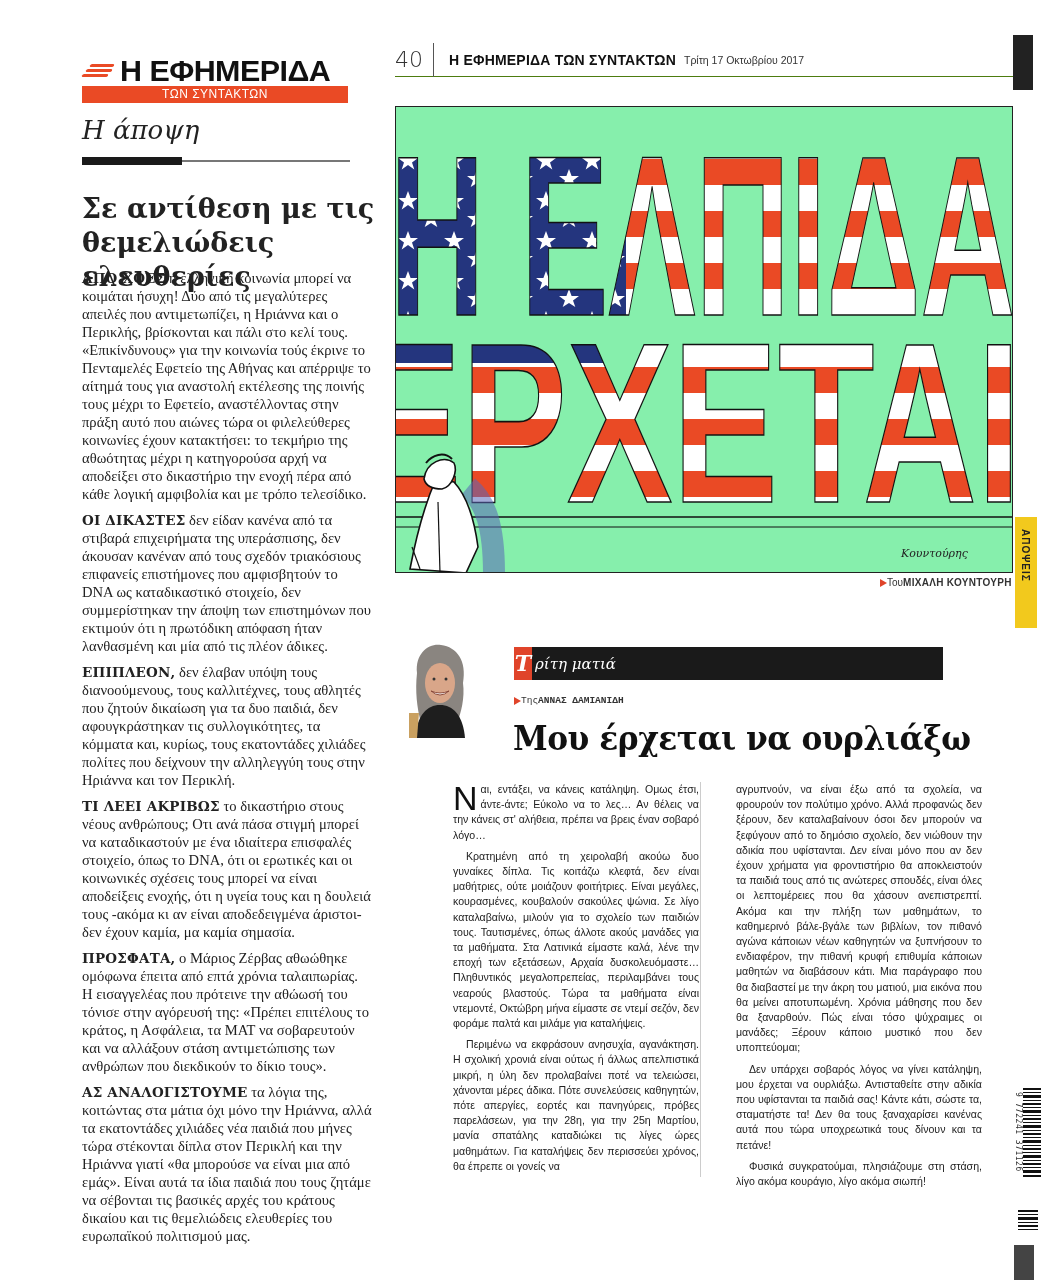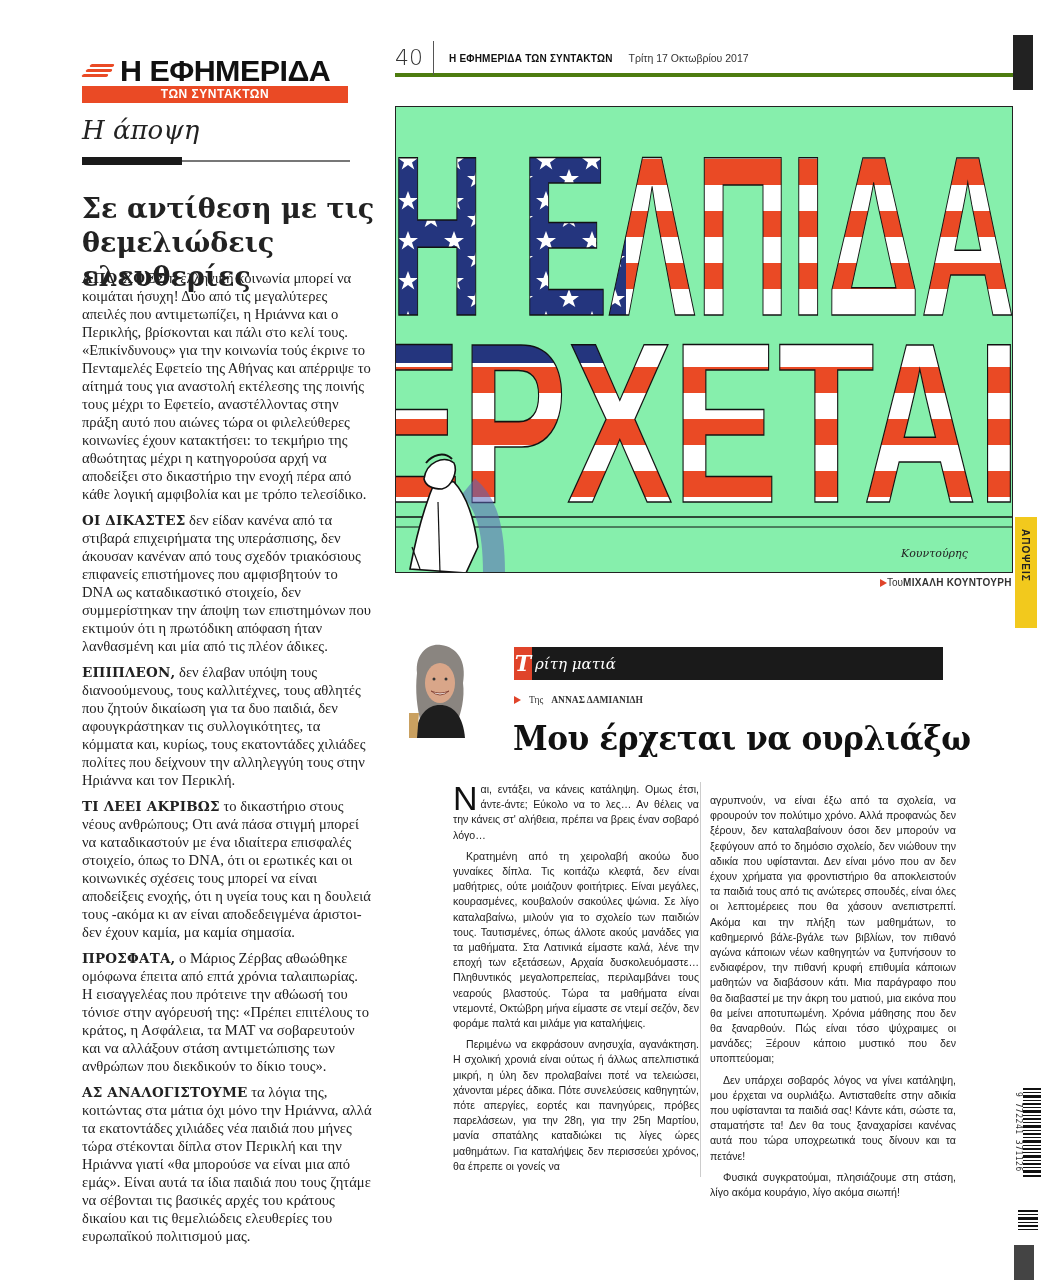--- a/index.html
+++ b/index.html
@@ -5,63 +5,63 @@
   * { box-sizing: border-box; margin: 0; padding: 0; }
   html, body { width: 1052px; height: 1280px; background: #ffffff; overflow: hidden; }
   body { position: relative; font-family: "DejaVu Sans", sans-serif; color: #1a1a1a; }
 
   
   .masthead { position: absolute; left: 82px; top: 58px; width: 266px; }
   .mast-top { display: flex; align-items: center; height: 26px; }
   .mast-streaks { width: 34px; height: 18px; margin-right: 4px; position: relative; }
   .mast-streaks span { position: absolute; height: 3px; background: #ea4a25; border-radius: 2px; transform: skewX(-25deg); }
   .mast-title { font-family: "Liberation Sans", sans-serif; font-weight: 900; font-size: 29px; letter-spacing: -0.5px; color: #111; line-height: 26px; transform: scaleX(1.05); transform-origin: left; }
-  .mast-sub { margin-top: 2px; height: 17px; background: #ea4a25; color: #fff; font-family: "Liberation Sans", sans-serif; font-weight: bold; font-size: 12px; text-align: center; line-height: 17px; letter-spacing: 0.5px; }
+  .mast-sub { margin-top: 2px; height: 17px; background: #ea4a25; color: #fff; font-family: "Liberation Sans", sans-serif; font-weight: normal; font-size: 12px; text-align: center; line-height: 17px; letter-spacing: 0.5px; }
 
   .section-title { position: absolute; left: 82px; top: 115px; font-family: "DejaVu Serif", serif; font-style: italic; font-size: 26px; color: #222; }
   .section-rule { position: absolute; left: 82px; top: 160px; width: 268px; height: 2px; background: #777; }
   .section-rule::before { content: ""; position: absolute; left: 0; top: -3px; width: 100px; height: 8px; background: #1a1a1a; }
 
   .editorial-headline { position: absolute; left: 82px; top: 192px; width: 300px; font-family: "DejaVu Serif", serif; font-size: 27px; line-height: 34px; color: #222; }
 
   .editorial-body { position: absolute; left: 82px; top: 269px; width: 290px; font-family: "Liberation Serif", serif; font-size: 14.6px; line-height: 18px; color: #222; }
   .editorial-body p { margin-bottom: 8px; }
   .editorial-body b { font-family: "DejaVu Serif", serif; font-weight: bold; font-size: 13.5px; letter-spacing: 0.2px; }
 
   
-  .folio { position: absolute; left: 395px; top: 43px; width: 620px; height: 34px; border-bottom: 4px solid #4d7c0f; display: flex; align-items: center; }
+  .folio { position: absolute; left: 395px; top: 43px; width: 620px; height: 34px; border-bottom: 1px solid #4d7c0f; display: flex; align-items: center; }
   .folio-num { font-family: "DejaVu Sans", sans-serif; font-size: 22px; font-weight: 300; color: #333; padding-right: 10px; border-right: 1px solid #555; height: 34px; line-height: 34px; }
-  .folio-paper { font-family: "Liberation Sans", sans-serif; font-weight: bold; font-size: 10px; margin-left: 15px; letter-spacing: 0.2px; color: #111; }
-  .folio-date { font-family: "Liberation Sans", sans-serif; font-size: 10.5px; color: #333; margin-left: 16px; }
+  .folio-paper { font-family: "Liberation Sans", sans-serif; font-weight: bold; font-size: 14px; margin-left: 15px; letter-spacing: 0.2px; color: #111; }
+  .folio-date { font-family: "Liberation Sans", sans-serif; font-size: 10.5px; color: #333; margin-left: 8px; }
   .edge-block-top { position: absolute; left: 1013px; top: 35px; width: 20px; height: 55px; background: #222; }
 
   
   .cartoon { position: absolute; left: 395px; top: 106px; width: 618px; height: 467px; border: 1.5px solid #222; background: #86efac; overflow: hidden; }
   .cartoon svg { display: block; }
   .cartoon-credit { position: absolute; left: 880px; top: 577px; font-family: "Liberation Sans", sans-serif; font-size: 10px; color: #333; display: flex; align-items: center; gap: 0; }
   .cartoon-credit b { font-weight: 900; letter-spacing: 0.3px; }
   .tri { width: 0; height: 0; border-top: 4px solid transparent; border-bottom: 4px solid transparent; border-left: 7px solid #e0442a; display: inline-block; }
 
   .yellow-tab { position: absolute; left: 1015px; top: 517px; width: 22px; height: 111px; background: #f2c91d; }
   .yellow-tab span { position: absolute; left: 5px; top: 12px; writing-mode: vertical-rl; font-family: "Liberation Sans", sans-serif; font-weight: 900; font-size: 10px; color: #222; letter-spacing: 1px; }
 
   
   .author-photo { position: absolute; left: 409px; top: 643px; width: 60px; height: 95px; }
   .column-banner { position: absolute; left: 514px; top: 647px; width: 429px; height: 33px; background: #1a1a1a; display: flex; align-items: center; }
   .banner-initial { width: 18px; height: 33px; background: #e0442a; color: #fff; font-family: "DejaVu Serif", serif; font-style: italic; font-size: 22px; font-weight: bold; text-align: center; line-height: 33px; }
   .banner-text { color: #fff; font-family: "DejaVu Serif", serif; font-style: italic; font-size: 15px; margin-left: 3px; }
-  .column-byline { position: absolute; left: 514px; top: 695px; font-family: Liberation Serif, serif; font-size: 9.5px; color: #333; display: flex; align-items: center; gap: 8px; }
+  .column-byline { position: absolute; left: 514px; top: 695px; font-family: Liberation Mono, monospace; font-size: 9.5px; color: #333; display: flex; align-items: center; gap: 0; }
   .column-byline b { font-weight: 900; }
   .column-headline { position: absolute; left: 513px; top: 718px; font-family: "DejaVu Serif", serif; font-size: 34px; color: #111; letter-spacing: -0.5px; transform: scaleX(0.92); transform-origin: left; }
 
   .col-text { position: absolute; top: 782px; width: 246px; font-family: "Liberation Sans", sans-serif; font-size: 10.6px; line-height: 15.2px; color: #222; text-align: justify; }
   .col-text p { text-indent: 13px; margin-bottom: 6px; }
   .col-text p.first { text-indent: 0; }
   .col-a { left: 453px; }
-  .col-b { left: 710px; margin-top: 11px; }
+  .col-b { left: 736px; }
   .dropcap { float: left; font-family: "Liberation Sans", sans-serif; font-size: 34px; line-height: 28px; font-weight: normal; margin: 2px 3px 0 0; color: #111; }
   .col-divider { position: absolute; left: 700px; top: 782px; width: 1px; height: 395px; background: #ccc; }
 
   
   .barcode { position: absolute; left: 1017px; top: 1088px; width: 24px; height: 90px; }
   .barcode-digits { position: absolute; left: 1014px; top: 1092px; writing-mode: vertical-rl; font-family: "DejaVu Sans Mono", monospace; font-size: 8px; color: #333; letter-spacing: 0.5px; }
   .barcode-addon { position: absolute; left: 1018px; top: 1210px; width: 20px; height: 20px; }
   .edge-block-bottom { position: absolute; left: 1014px; top: 1245px; width: 20px; height: 35px; background: #444; }
 </style>
 </head>

